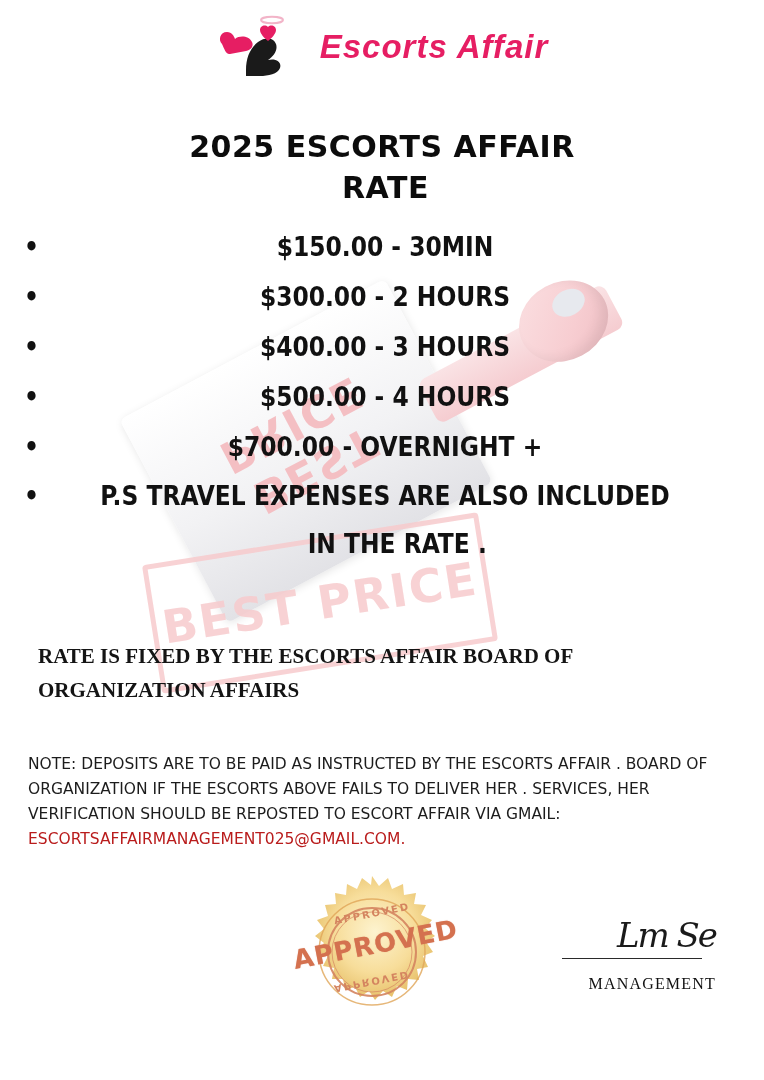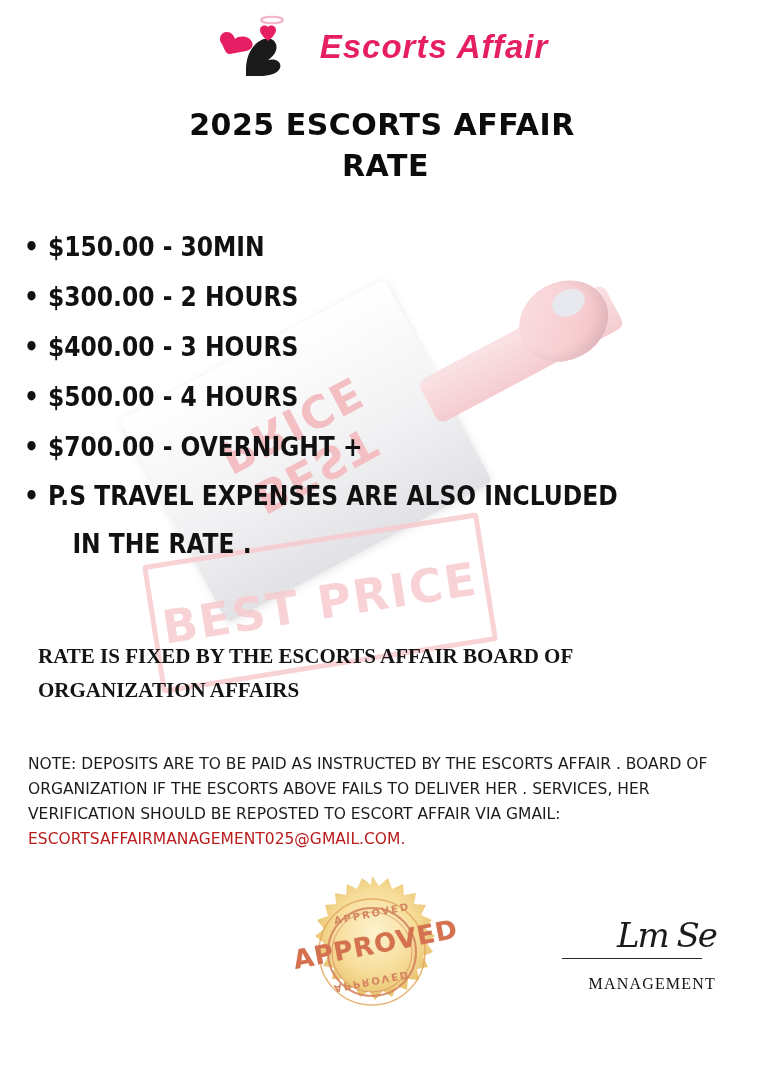--- a/index.html
+++ b/index.html
@@ -40,21 +40,21 @@
     font-style: italic;
     font-size: 33px;
     letter-spacing: 1px;
     color: #e61e63;
     white-space: nowrap;
   }
 
   
   .title {
     position: absolute;
-    top: 104px;
+    top: 126px;
     left: 0;
     width: 100%;
     text-align: center;
     font-family: "DejaVu Sans", sans-serif;
     font-weight: bold;
     font-size: 30px;
     line-height: 1.38;
     letter-spacing: 0.5px;
     color: #0c0c0c;
   }
@@ -155,20 +155,21 @@
   
   .rates {
     position: absolute;
     top: 222px;
     left: 22px;
     width: 700px;
     list-style: none;
     margin: 0;
     padding: 0;
     z-index: 3;
+    text-align: center;
   }
   .rates li {
     font-family: "DejaVu Sans Condensed", "DejaVu Sans", sans-serif;
     font-weight: bold;
     font-size: 26px;
     line-height: 50px;
     color: #111;
     position: relative;
     padding-left: 26px;
     white-space: pre-wrap;

